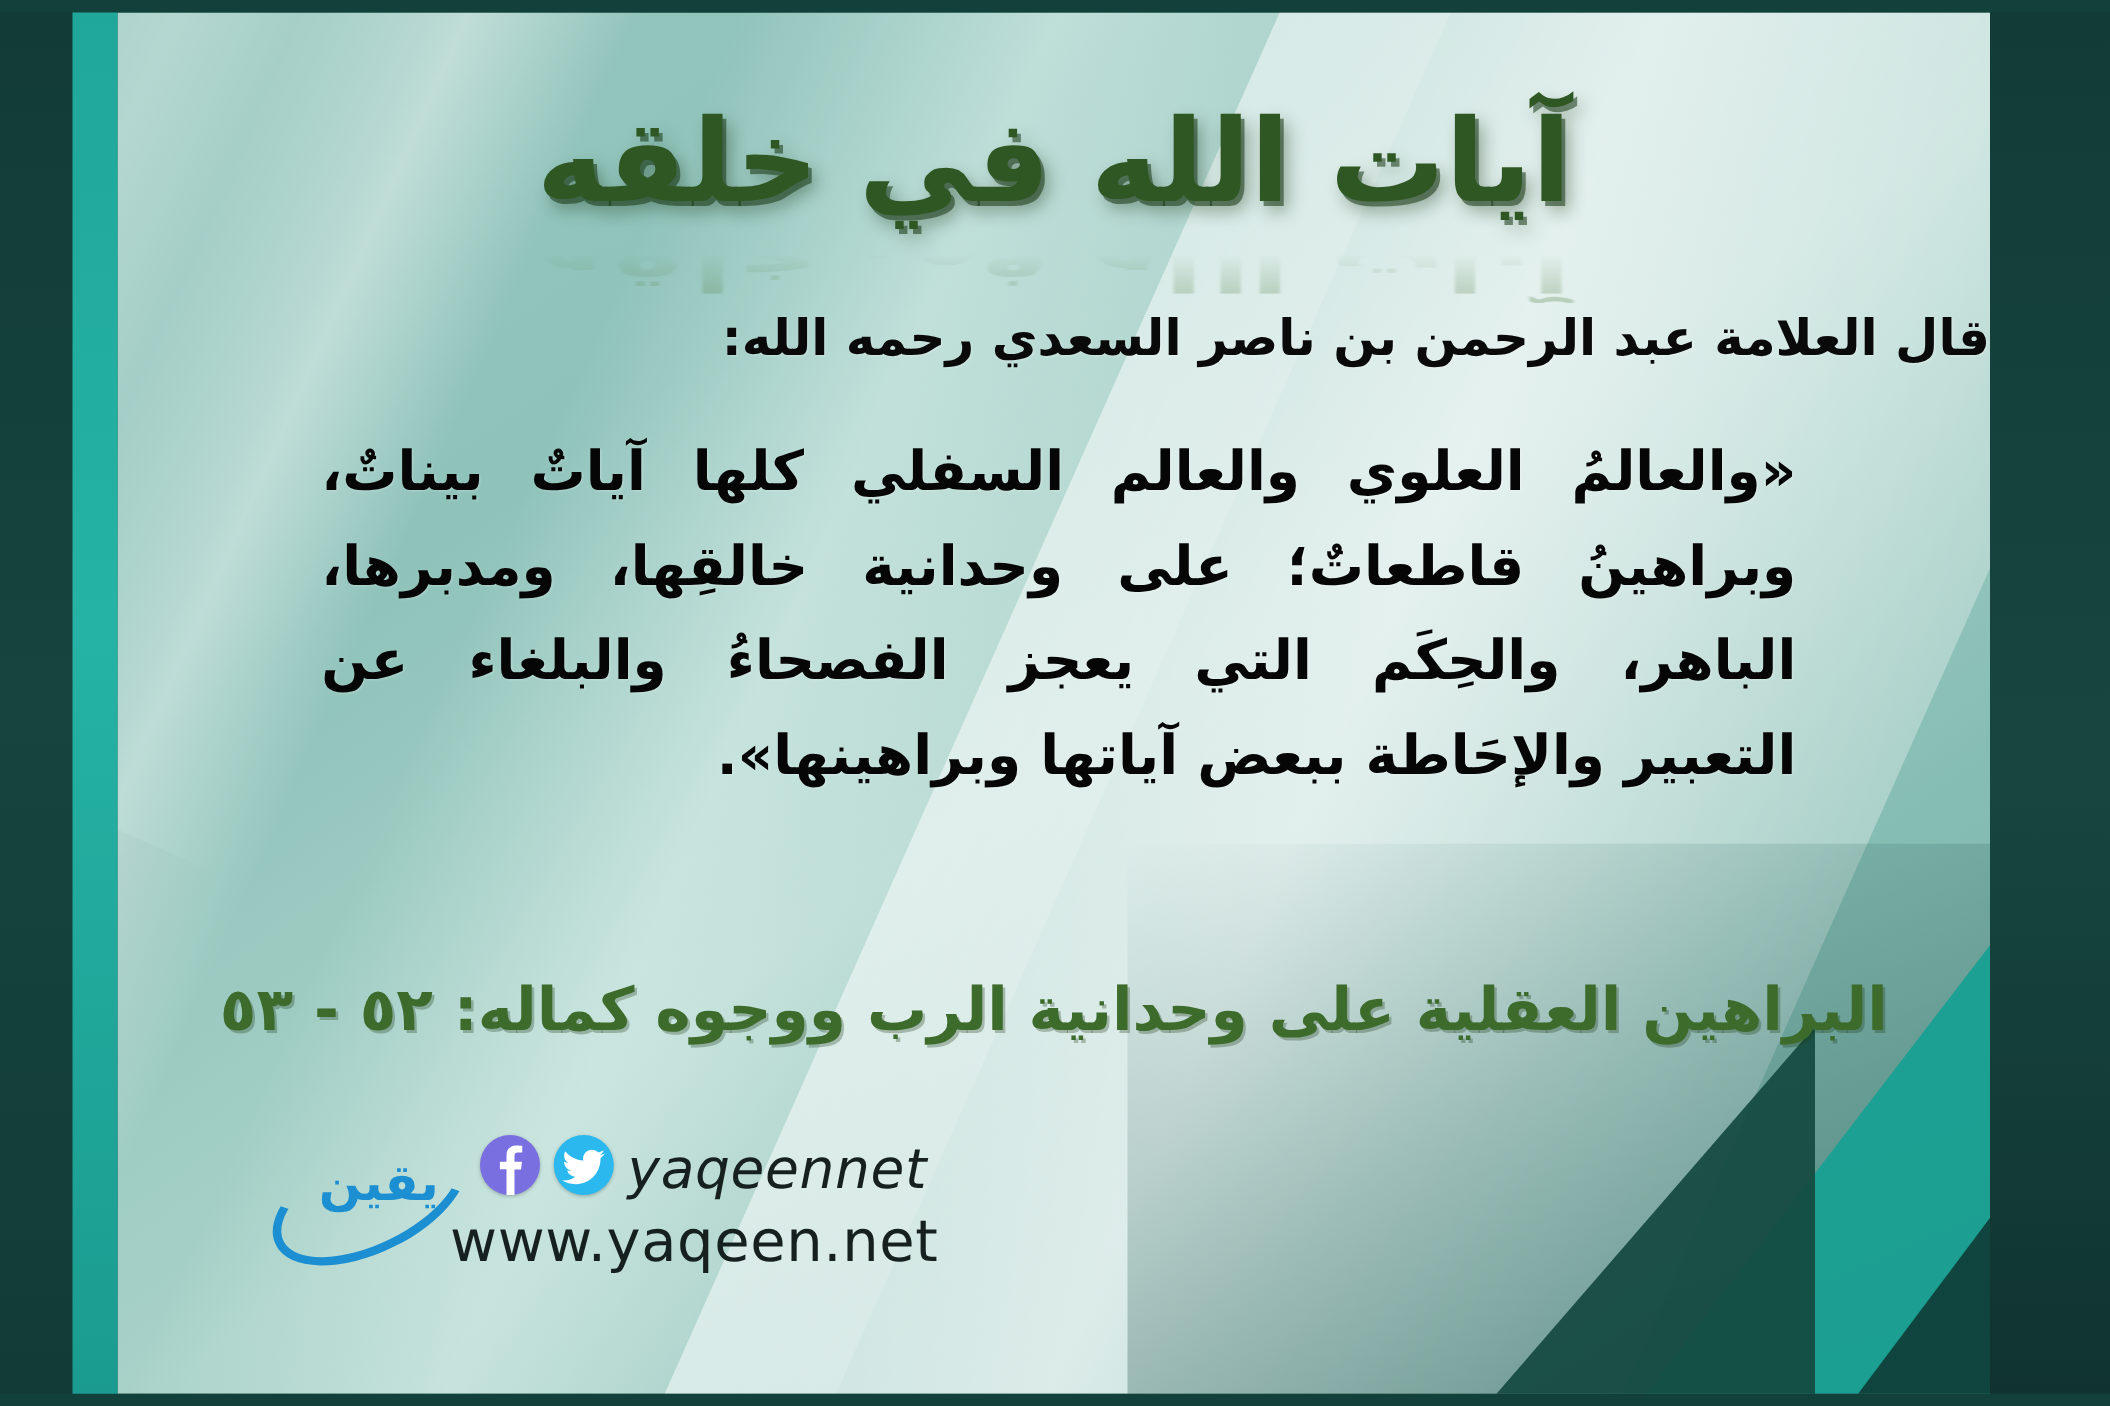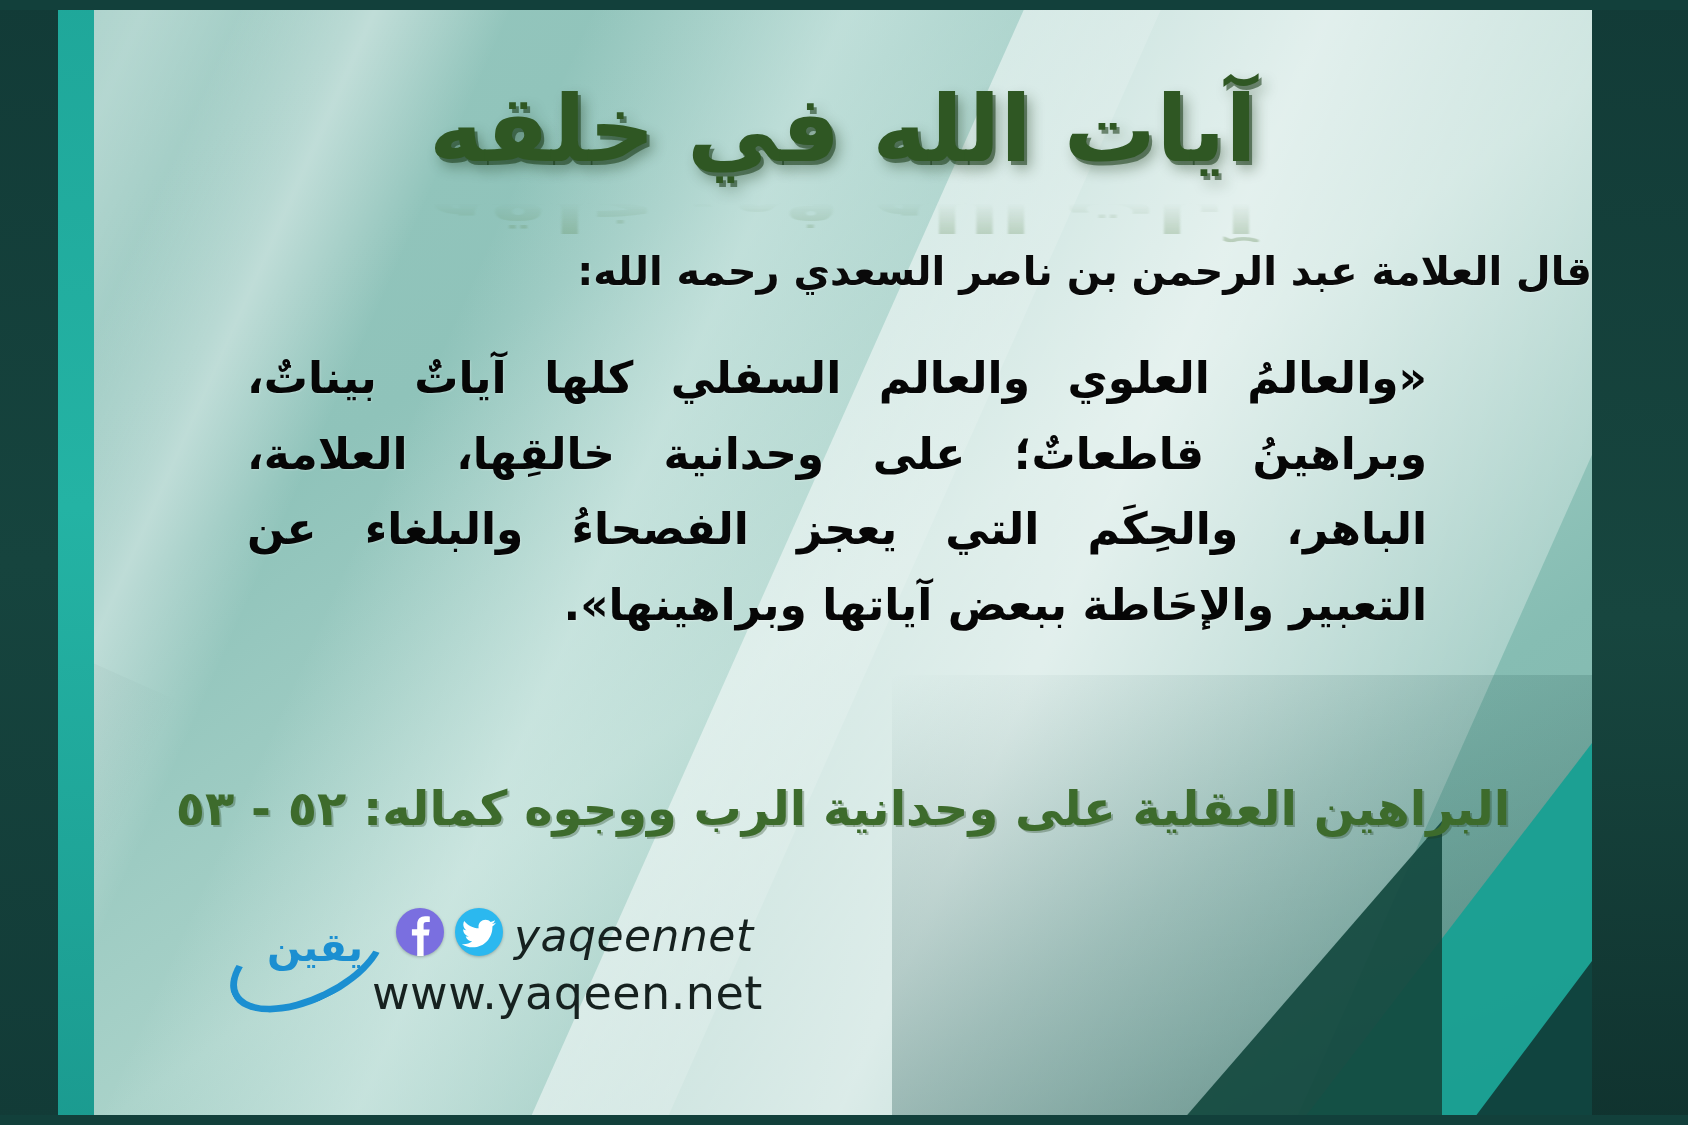--- a/index.html
+++ b/index.html
@@ -17,21 +17,21 @@
   .frame-right-dark{position:absolute;right:0;top:0;width:96px;height:1125px;
      background:linear-gradient(180deg,#123b37 0%,#17463f 55%,#10332f 100%);z-index:40;}
   .frame-top{position:absolute;left:0;top:0;width:1688px;height:10px;
      background:#12403b;z-index:41;}
   .frame-bottom{position:absolute;left:0;bottom:0;width:1688px;height:10px;
      background:#12403b;z-index:41;}
 
   
   .canvas{position:absolute;left:94px;top:10px;width:1498px;height:1105px;
      overflow:hidden;
-     background:linear-gradient(145deg,#95c6bd 0%,#8fc3ba 28%,#a9d2c9 52%,#86bdb3 76%,#7fb5ab 100%);}
+     background:linear-gradient(145deg,#95c6bd 0%,#8fc3ba 28%,#a9d2c9 52%,#86bdb3 76%,#7fb5ab 100%);padding-left:10px;}
 
   .ray{position:absolute;transform-origin:top left;pointer-events:none;}
   .ray1{left:-120px;top:-200px;width:430px;height:1700px;
      background:linear-gradient(90deg,rgba(255,255,255,0) 0%,rgba(255,255,255,.30) 55%,rgba(255,255,255,0) 100%);
      transform:rotate(24deg);}
   .ray2{left:260px;top:-260px;width:250px;height:1800px;
      background:linear-gradient(90deg,rgba(255,255,255,0) 0%,rgba(255,255,255,.42) 50%,rgba(255,255,255,0) 100%);
      transform:rotate(24deg);}
   .ray3{left:640px;top:-320px;width:520px;height:1900px;
      background:linear-gradient(90deg,rgba(255,255,255,0) 0%,rgba(230,245,242,.55) 45%,rgba(255,255,255,.15) 100%);
@@ -84,21 +84,21 @@
   .quote .ln.last{text-align-last:right;}
 
   
   .source{position:absolute;left:0;top:770px;width:1498px;text-align:center;
      direction:rtl;z-index:20;
      font-family:"DejaVu Sans","Liberation Sans",sans-serif;
      font-size:48px;font-weight:bold;color:#3d6b2c;letter-spacing:-1px;
      text-shadow:2px 2px 0 rgba(30,60,22,.30);}
 
   
-  .footer{position:absolute;left:120px;top:888px;width:640px;height:120px;z-index:25;}
+  .footer{position:absolute;left:108px;top:888px;width:640px;height:120px;z-index:25;}
   .logo{position:absolute;left:10px;top:8px;width:170px;height:100px;}
   .logo-swoosh{position:absolute;left:0;top:10px;width:168px;height:86px;
      border:7px solid #1b8fd1;border-top-color:transparent;border-right-color:transparent;
      border-radius:50%;transform:rotate(-26deg);box-sizing:border-box;}
   .logo-ar{position:absolute;left:26px;top:18px;width:130px;text-align:center;
      direction:rtl;font-family:"DejaVu Sans","Liberation Sans",sans-serif;
      font-size:40px;font-weight:bold;color:#1b8fd1;}
   .social{position:absolute;left:182px;top:10px;}
   .sicon{display:inline-block;width:48px;height:48px;border-radius:50%;
      vertical-align:middle;position:relative;margin-right:6px;
@@ -131,21 +131,21 @@
 
     <div class="title-wrap">
       <div class="title">آيات الله في خلقه</div>
       <div class="title-reflect">آيات الله في خلقه</div>
     </div>
 
     <div class="attrib">قال العلامة عبد الرحمن بن ناصر السعدي رحمه الله:</div>
 
     <div class="quote">
       <span class="ln">«والعالمُ العلوي والعالم السفلي كلها آياتٌ بيناتٌ،</span>
-      <span class="ln">وبراهينُ قاطعاتٌ؛ على وحدانية خالقِها، العلامة،</span>
+      <span class="ln">وبراهينُ قاطعاتٌ؛ على وحدانية خالقِها، ومدبرها،</span>
       <span class="ln">الباهر، والحِكَم التي يعجز الفصحاءُ والبلغاء عن</span>
       <span class="ln last">التعبير والإحَاطة ببعض آياتها وبراهينها».</span>
     </div>
 
     <div class="source">البراهين العقلية على وحدانية الرب ووجوه كماله: ٥٢ - ٥٣</div>
 
     <div class="footer">
       <div class="logo">
         <div class="logo-swoosh"></div>
         <div class="logo-ar">يقين</div>

